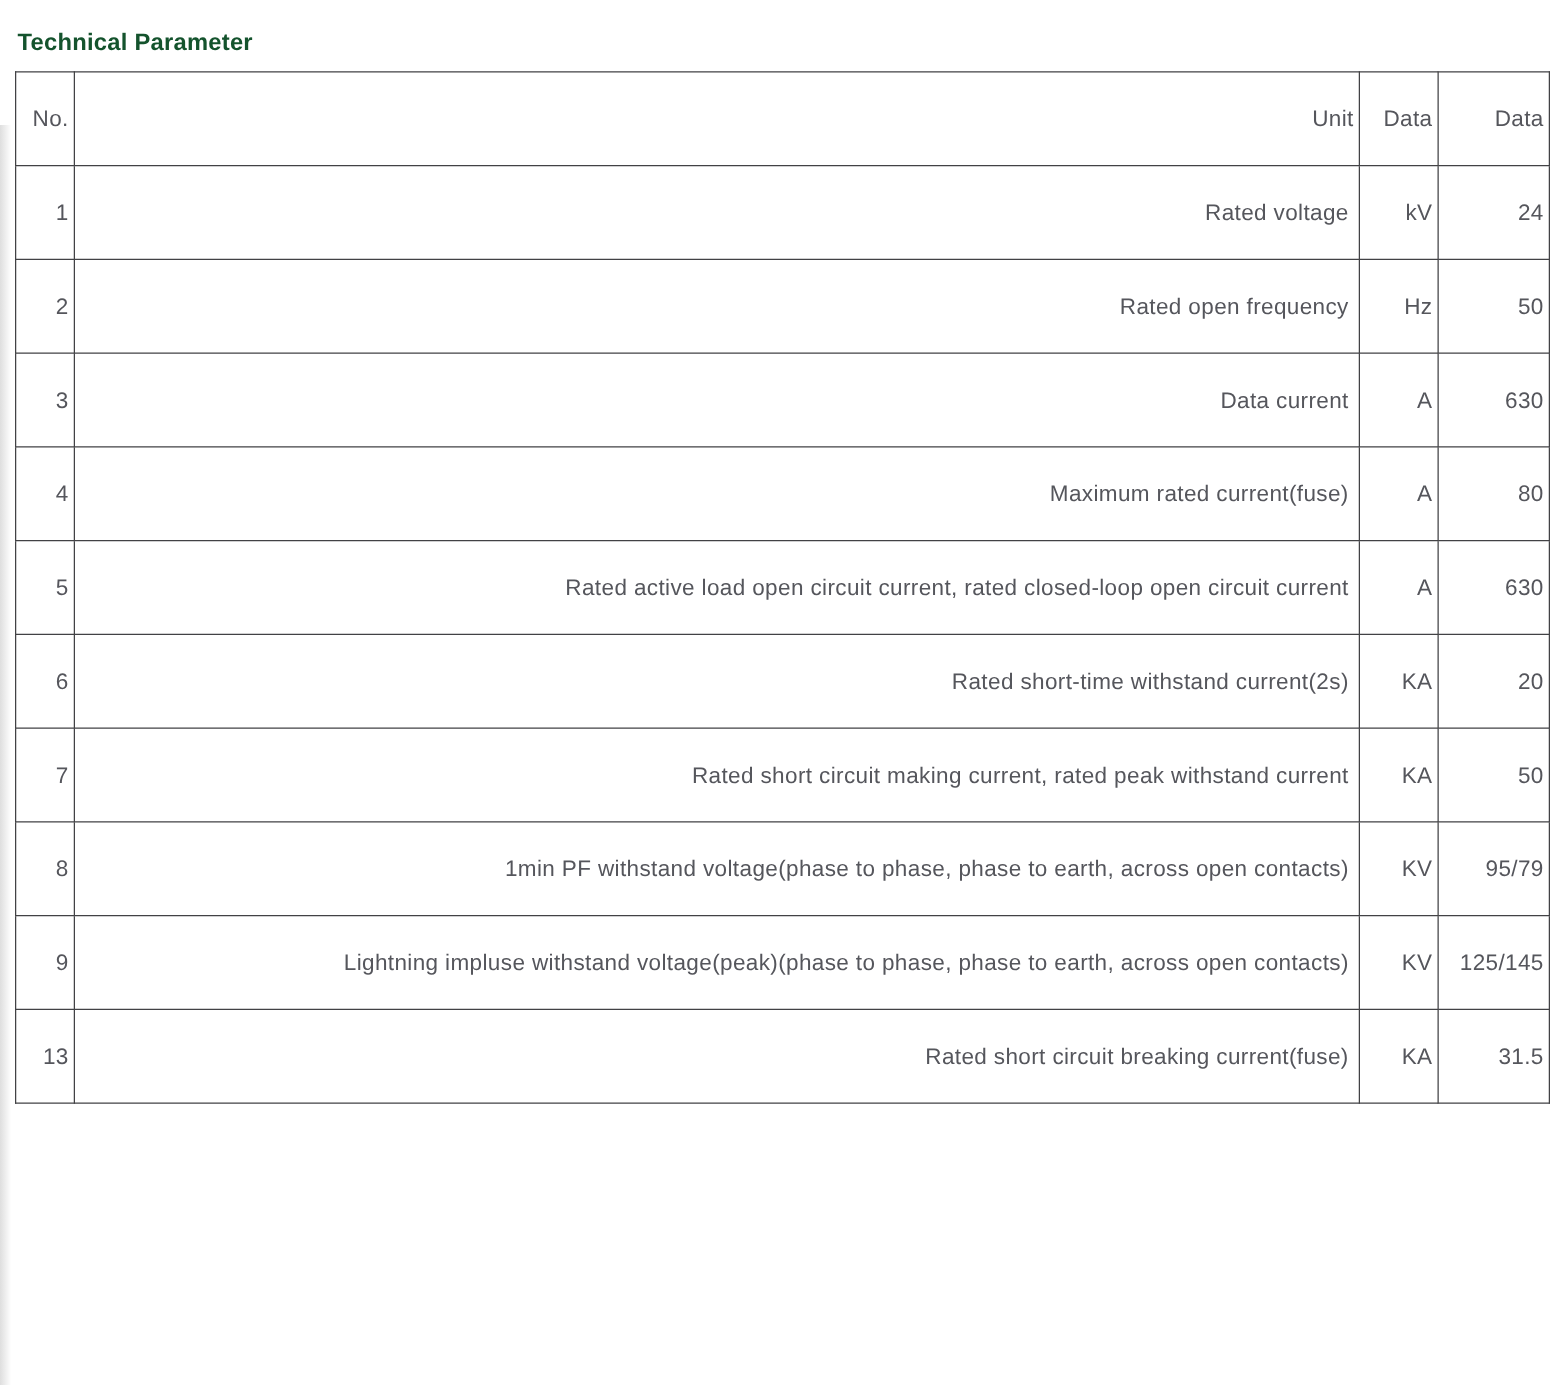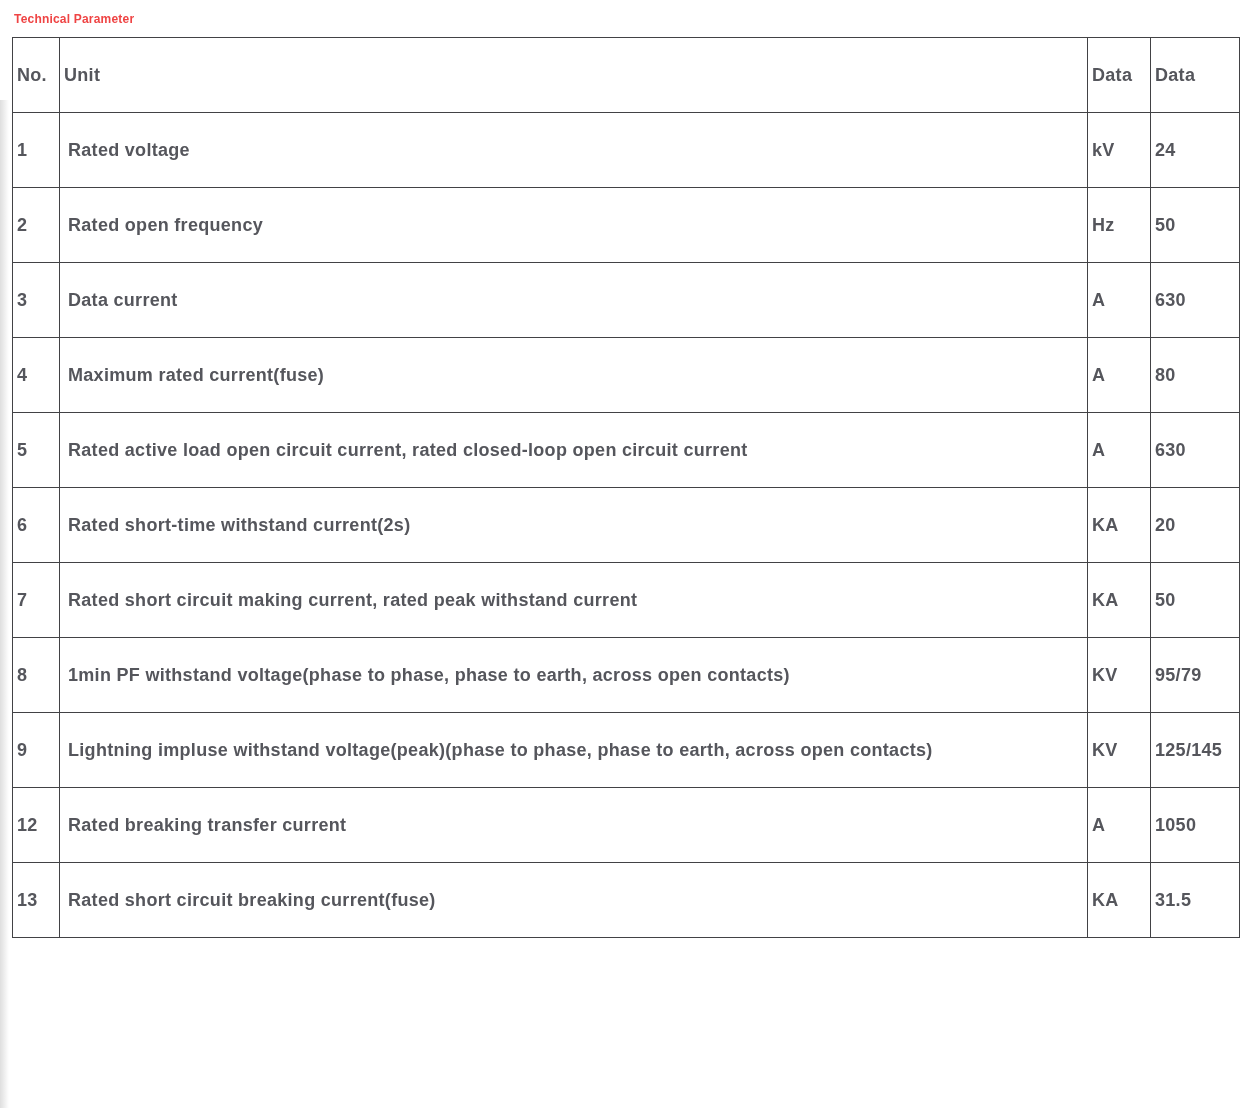--- a/index.html
+++ b/index.html
@@ -15,44 +15,44 @@
   }
   
   .left-edge-shadow {
     position: absolute;
     left: 0; top: 100px; bottom: 0;
     width: 9px;
     background: linear-gradient(to right, rgba(0,0,0,0.13), rgba(0,0,0,0));
     pointer-events: none;
   }
   .page-title {
-    padding: 12px 0 0 14px;
-    font-size: 12px;
+    padding: 24px 0 0 14px;
+    font-size: 19px;
     font-weight: bold;
     letter-spacing: 0.2px;
-    color: #ef4444;
+    color: #14532d;
   }
   table.tech-table {
     border-collapse: collapse;
     table-layout: fixed;
     margin: 11px 0 0 12px;
     width: 1227px;
   }
   .tech-table col.c-no   { width: 47px;  }
   .tech-table col.c-item { width: 1028px; }
   .tech-table col.c-unit { width: 63px;  }
   .tech-table col.c-data { width: 89px;  }
   .tech-table th,
   .tech-table td {
     border: 1px solid #424245;
     height: 75px;
-    text-align: left;
+    text-align: right;
     vertical-align: middle;
     font-size: 18px;
-    font-weight: bold;
+    font-weight: normal;
     color: #55565c;
     letter-spacing: 0.3px;
     padding: 2px 4px;
     overflow: hidden;
   }
   .tech-table td.item-cell { padding: 2px 8px; }
 </style>
 </head>
 <body>
 
@@ -124,25 +124,19 @@
       <td>KV</td>
       <td>95/79</td>
     </tr>
     <tr>
       <td>9</td>
       <td class="item-cell">Lightning impluse withstand voltage(peak)(phase to phase, phase to earth, across open contacts)</td>
       <td>KV</td>
       <td>125/145</td>
     </tr>
     <tr>
-      <td>12</td>
-      <td class="item-cell">Rated breaking transfer current</td>
-      <td>A</td>
-      <td>1050</td>
-    </tr>
-    <tr>
       <td>13</td>
       <td class="item-cell">Rated short circuit breaking current(fuse)</td>
       <td>KA</td>
       <td>31.5</td>
     </tr>
   </tbody>
 </table>
 
 </body></html>

